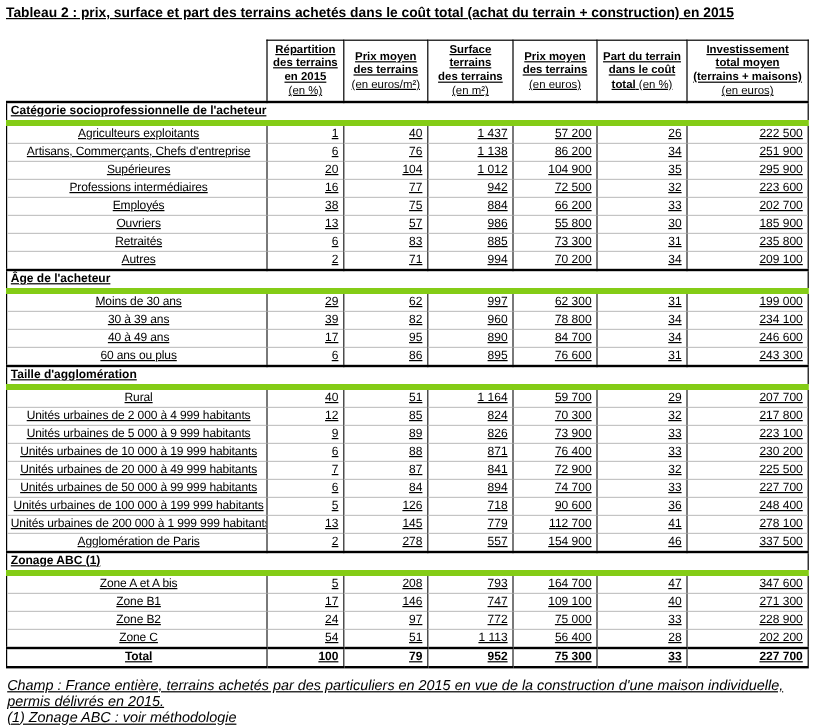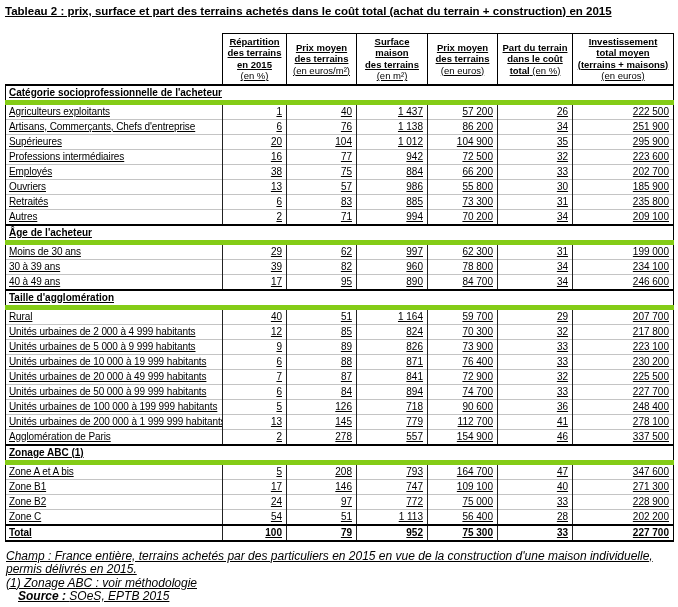--- a/index.html
+++ b/index.html
@@ -32,21 +32,21 @@
   
   tbody td {
     height:14px; line-height:14px;
     font-size:10px;
     border-left:1px solid #222; border-right:1px solid #222;
     border-top:1px solid #c4c4c4;
     white-space:nowrap; overflow:hidden;
   }
   tbody td:first-child { border-left:1px solid #000; }
   tbody td:last-child  { border-right:1px solid #000; }
-  tbody td.lbl { padding-left:3px; letter-spacing:-0.1px; }
+  tbody td.lbl { padding-left:3px; letter-spacing:-0.1px;text-align:center; }
   tbody td.num { text-align:right; padding-right:4px; }
   tr.section td {
     font-weight:bold;
     border-top:2px solid #000;
     border-bottom:5px solid #84cc16;
     padding-left:3px;
   }
   tr.total td {
     font-weight:bold;
     border-top:2px solid #000;
@@ -84,21 +84,21 @@
             <div><span class="hb">en 2015</span></div>
             <div class="unit">(en %)</div>
           </td>
           <td>
             <div><span class="hb">Prix moyen</span></div>
             <div><span class="hb">des terrains</span></div>
             <div class="unit">(en euros/m²)</div>
           </td>
           <td>
             <div><span class="hb">Surface</span></div>
-            <div><span class="hb">maison</span></div>
+            <div><span class="hb">terrains</span></div>
             <div><span class="hb">des terrains</span></div>
             <div class="unit">(en m²)</div>
           </td>
           <td>
             <div><span class="hb">Prix moyen</span></div>
             <div><span class="hb">des terrains</span></div>
             <div class="unit">(en euros)</div>
           </td>
           <td>
             <div><span class="hb">Part du terrain</span></div>
@@ -211,20 +211,29 @@
           <td class="num">234 100</td>
         </tr>
         <tr>
           <td class="lbl">40 à 49 ans</td>
           <td class="num">17</td>
           <td class="num">95</td>
           <td class="num">890</td>
           <td class="num">84 700</td>
           <td class="num">34</td>
           <td class="num">246 600</td>
+        </tr>
+        <tr>
+          <td class="lbl">60 ans ou plus</td>
+          <td class="num">6</td>
+          <td class="num">86</td>
+          <td class="num">895</td>
+          <td class="num">76 600</td>
+          <td class="num">31</td>
+          <td class="num">243 300</td>
         </tr>
         <tr class="section">
           <td colspan="7">Taille d'agglomération</td>
         </tr>
         <tr>
           <td class="lbl">Rural</td>
           <td class="num">40</td>
           <td class="num">51</td>
           <td class="num">1 164</td>
           <td class="num">59 700</td>

